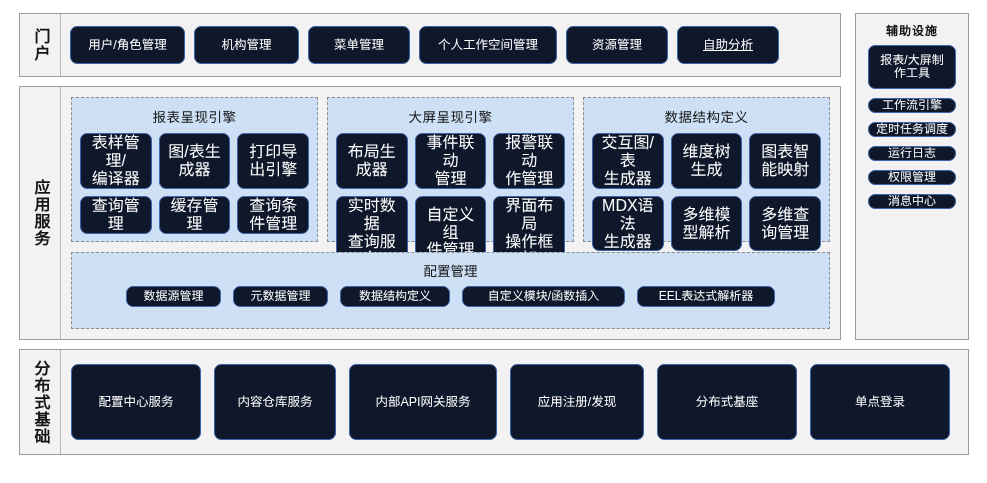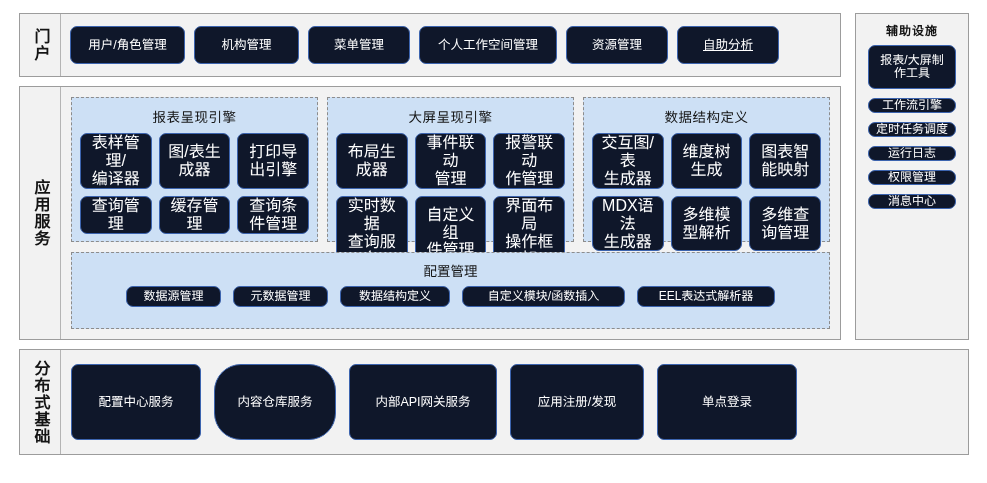--- a/index.html
+++ b/index.html
@@ -204,23 +204,24 @@
             <div class="btn cfg-w5">EEL表达式解析器</div>
           </div>
       </div>
     </div>
   </div>
 
   <div class="section" id="distbase">
     <div class="vlabel">分布式基础</div>
     <div class="sect-body">
         <div class="btn" style="flex: 0 0 130px;">配置中心服务</div>
-        <div class="btn" style="flex: 0 0 122px; border-radius: 27px;">内容仓库服务</div>
+        <div class="btn" style="flex: 0 0 122px;">内容仓库服务</div>
         <div class="btn" style="flex: 0 0 148px;">内部API网关服务</div>
         <div class="btn" style="flex: 0 0 134px;">应用注册/发现</div>
+        <div class="btn" style="flex: 0 0 140px;">分布式基座</div>
         <div class="btn" style="flex: 0 0 140px;">单点登录</div>
       </div>
   </div>
 
   <div id="aux">
     <div class="aux-title">辅助设施</div>
     <div class="aux-list">
         <div class="btn two-line">报表/大屏制
 作工具</div>
         <div class="btn one-line">工作流引擎</div>

